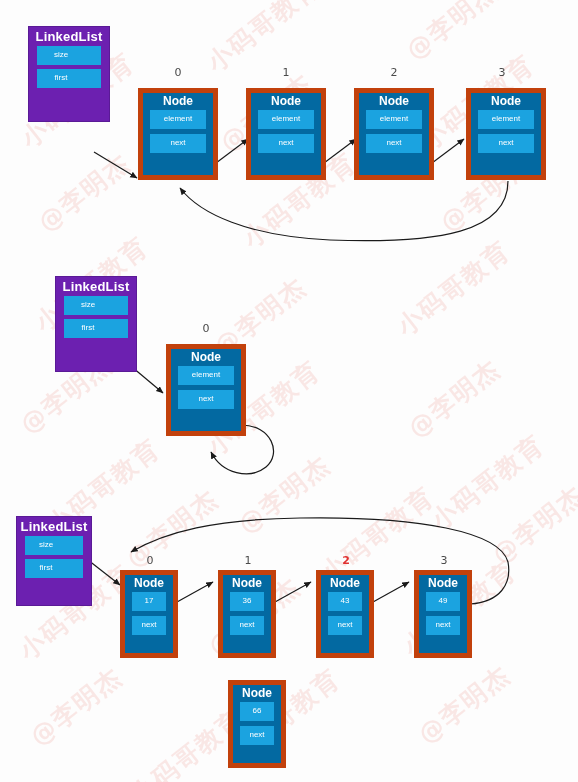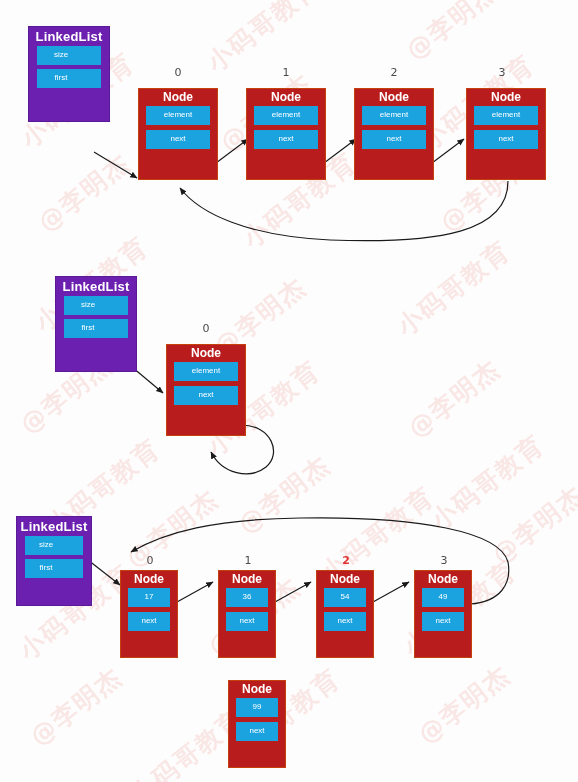--- a/index.html
+++ b/index.html
@@ -79,22 +79,22 @@
     font-size: 8px;
     text-align: center;
     margin: 0 8px 4px 8px;
     padding: 5px 16px 6px 0;
     line-height: 1;
   }
 
   
   .node {
     position: absolute;
-    background: #b91c1c;
-    border: 1px solid #c2410c;
+    background: #0369a1;
+    border: 5px solid #c2410c;
     box-sizing: border-box;
     z-index: 4;
   }
   .node-title {
     color: #ffffff;
     font-size: 12px;
     font-weight: 700;
     text-align: center;
     padding: 2px 0 2px 0;
     line-height: 1.1;
@@ -260,27 +260,27 @@
     <div class="node-field">17</div>
     <div class="node-field">next</div>
   </div>
   <div class="node" style="left:218px; top:60px; width:58px; height:88px;">
     <div class="node-title">Node</div>
     <div class="node-field">36</div>
     <div class="node-field">next</div>
   </div>
   <div class="node" style="left:316px; top:60px; width:58px; height:88px;">
     <div class="node-title">Node</div>
-    <div class="node-field">54</div>
+    <div class="node-field">43</div>
     <div class="node-field">next</div>
   </div>
   <div class="node" style="left:414px; top:60px; width:58px; height:88px;">
     <div class="node-title">Node</div>
     <div class="node-field">49</div>
     <div class="node-field">next</div>
   </div>
 
   <div class="node" style="left:228px; top:170px; width:58px; height:88px;">
     <div class="node-title">Node</div>
-    <div class="node-field">99</div>
+    <div class="node-field">66</div>
     <div class="node-field">next</div>
   </div>
 </div>
 
 </body></html>

